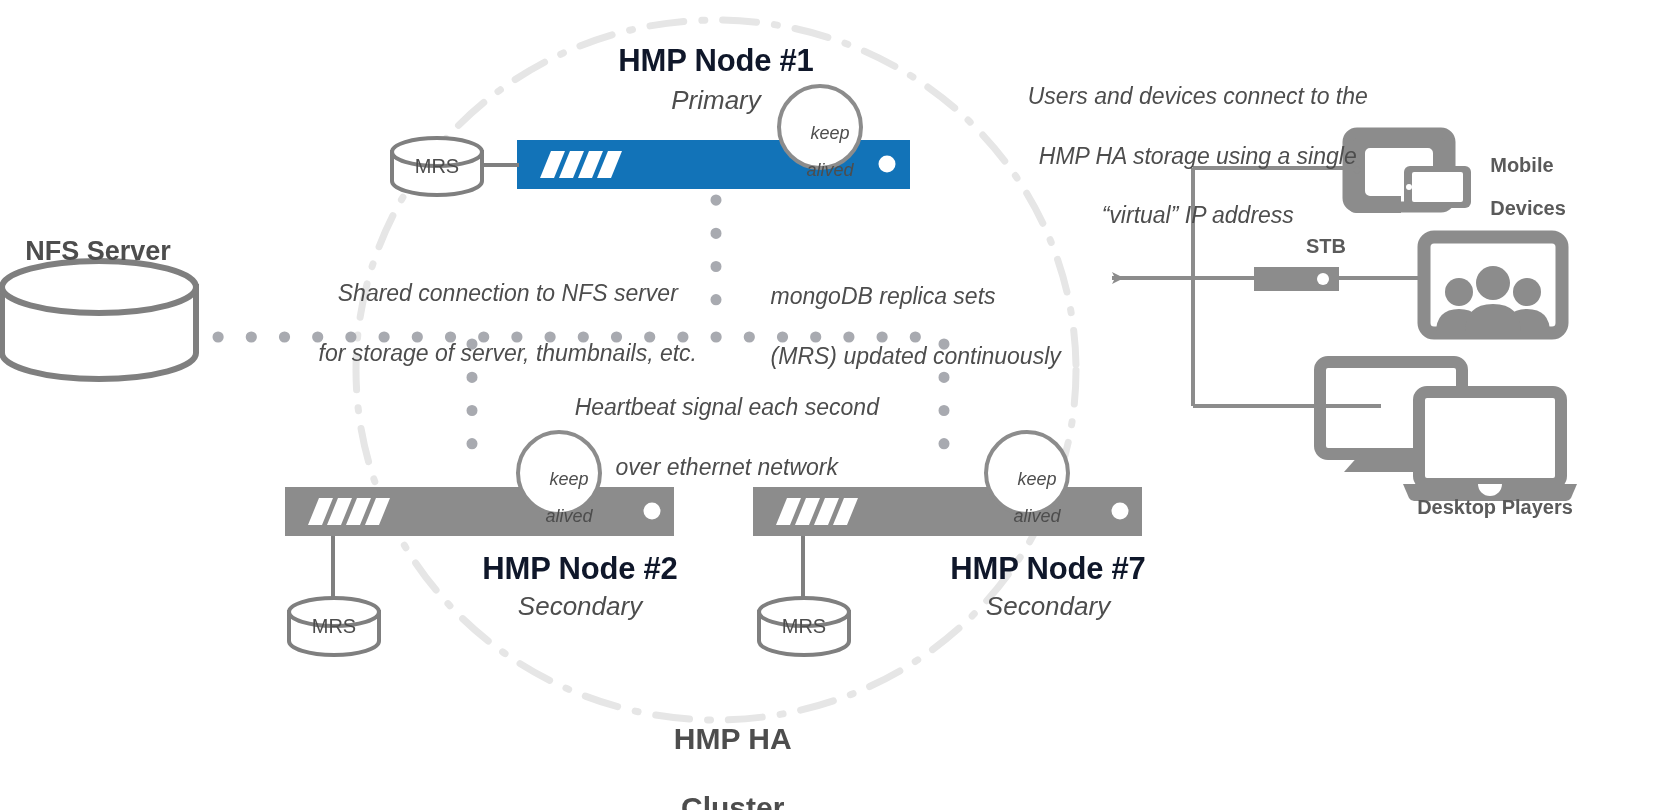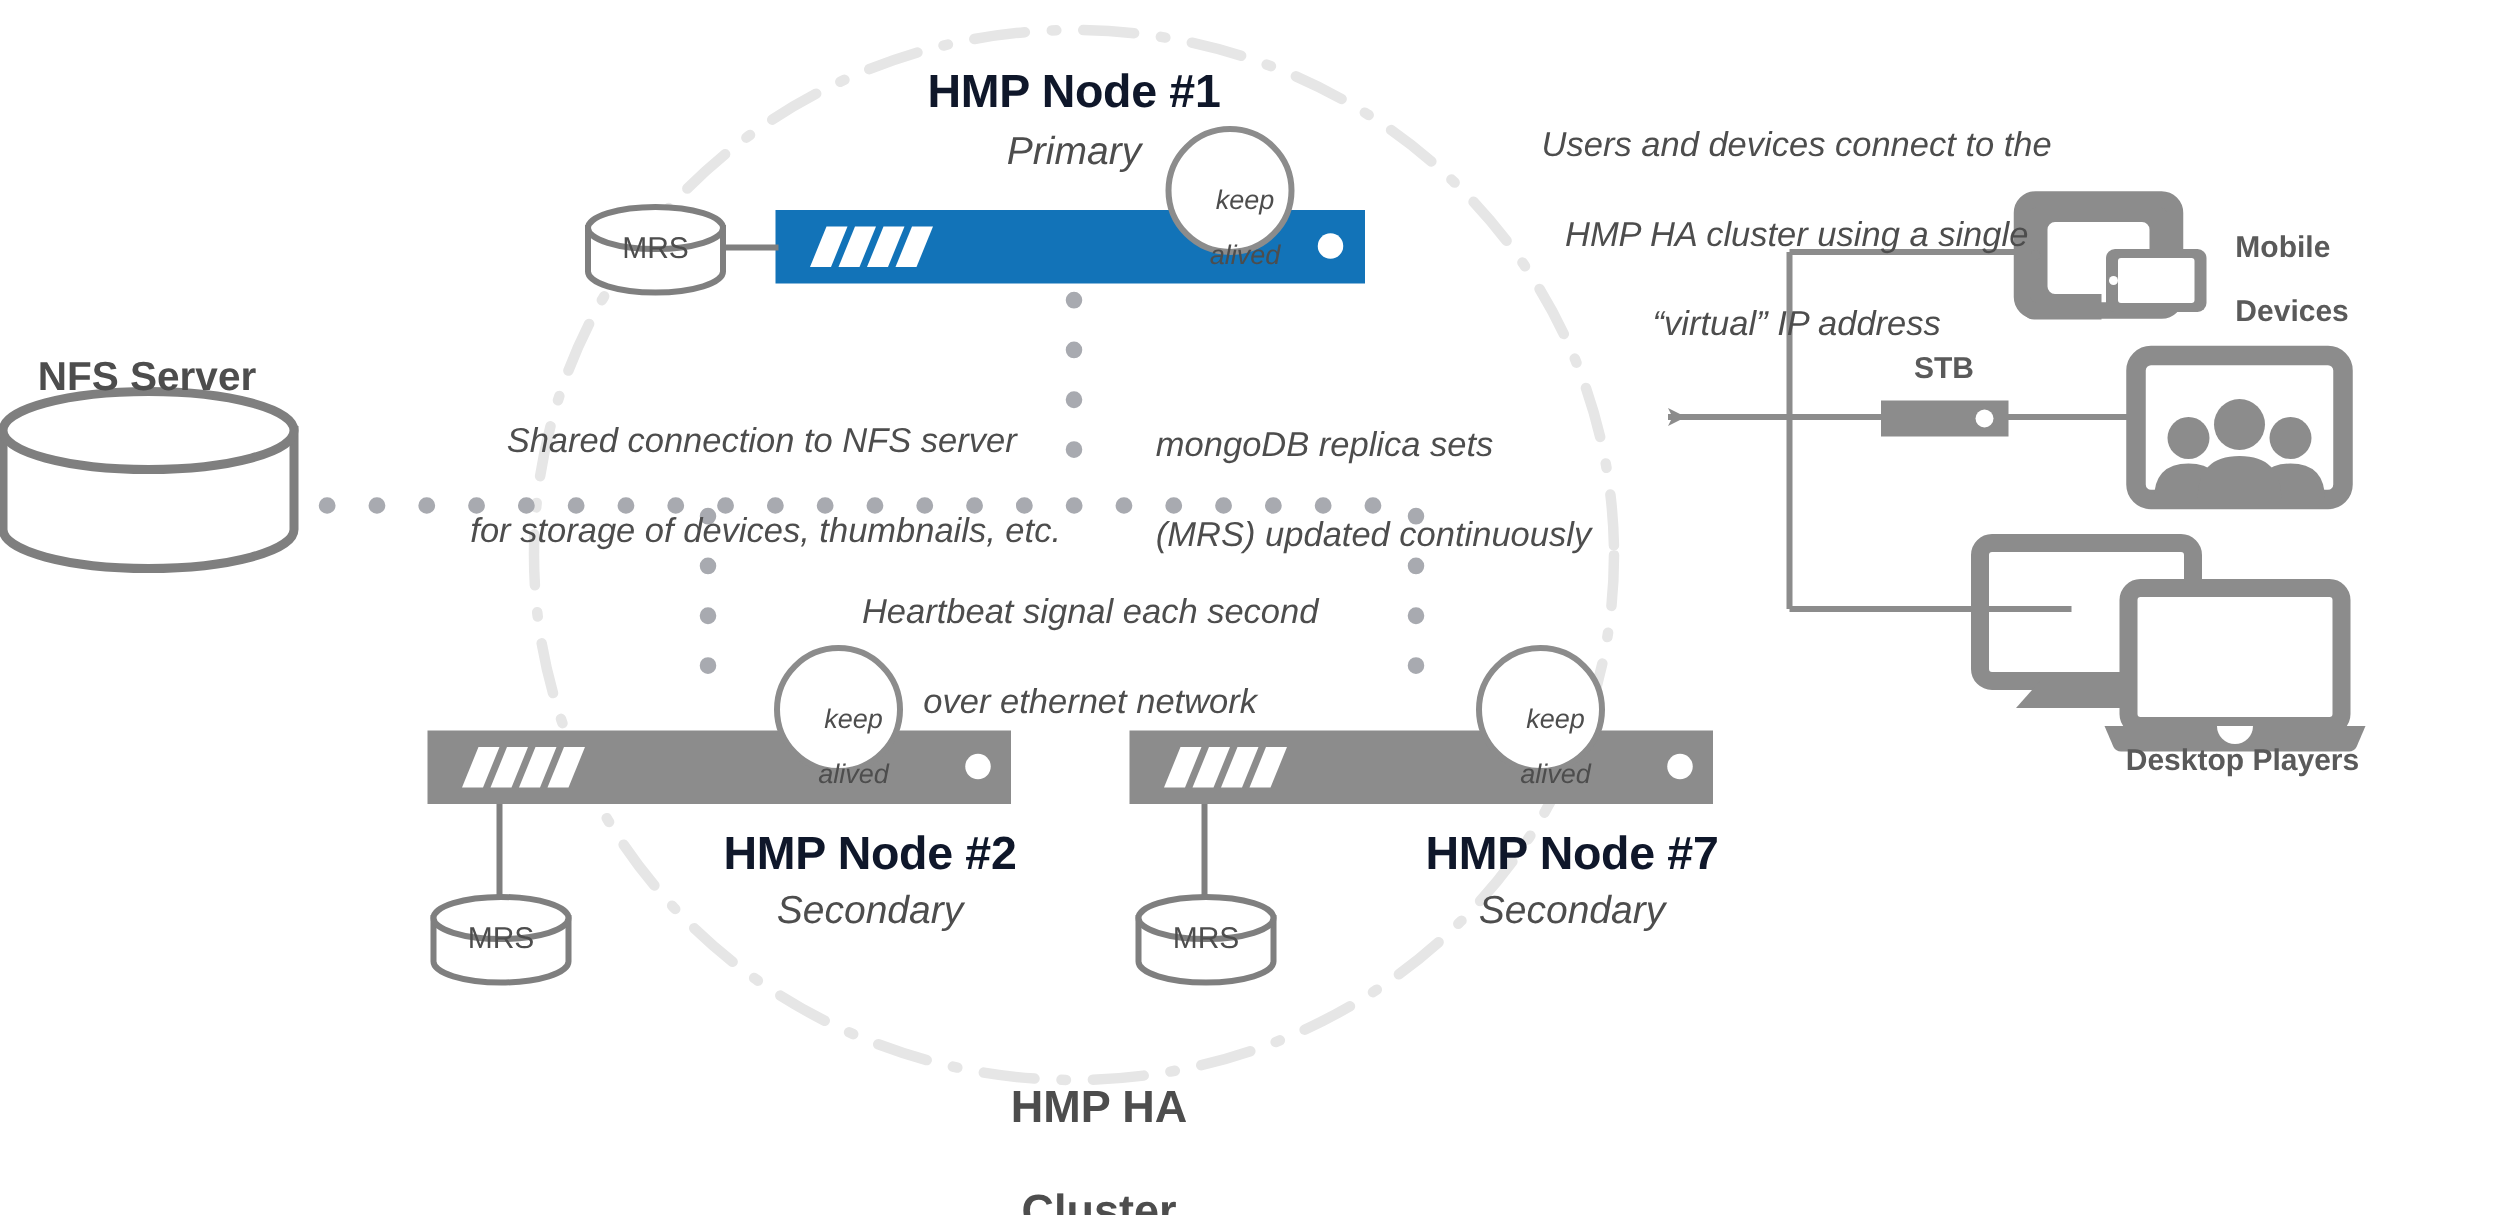--- a/index.html
+++ b/index.html
@@ -187,44 +187,44 @@
   <div class="lbl nodeTitle" style="left:843px;top:551px;width:410px;text-align:center;">HMP Node #7</div>
   <div class="lbl nodeSub" style="left:843px;top:591px;width:410px;text-align:center;">Secondary</div>
   <div class="lbl mrsTxt" style="left:759px;top:615px;width:90px;text-align:center;">MRS</div>
   <div class="lbl kaTxt" style="left:986px;top:452px;width:82px;">
     <span>keep</span><br>
     <span>alived</span>
   </div>
 
   <div class="lbl annot ctr" style="left:288px;top:249px;width:414px;">
     <span>Shared connection to NFS server</span><br>
-    <span>for storage of devices, thumbnails, etc.</span>
+    <span>for storage of server, thumbnails, etc.</span>
   </div>
 
   <div class="lbl annot" style="left:745px;top:252px;width:350px;">
     <span>mongoDB replica sets</span><br>
     <span>(MRS) updated continuously</span>
   </div>
 
   <div class="lbl annot ctr" style="left:505px;top:363px;width:418px;">
     <span>Heartbeat signal each second</span><br>
     <span>over ethernet network</span>
   </div>
 
   <div class="lbl annot ctr" style="left:985px;top:52px;width:400px;">
     <span>Users and devices connect to the</span><br>
-    <span>HMP HA cluster using a single</span><br>
+    <span>HMP HA storage using a single</span><br>
     <span>“virtual” IP address</span>
   </div>
 
   <div class="lbl devlbl" style="left:1468px;top:133px;width:196px;">
     <span>Mobile</span><br>
     <span>Devices</span>
   </div>
-  <div class="lbl devlbl" style="left:1246px;top:236px;width:100px;text-align:center;">STB</div>
+  <div class="lbl devlbl" style="left:1246px;top:236px;width:100px;text-align:right;">STB</div>
   <div class="lbl devlbl" style="left:1330px;top:497px;width:330px;text-align:center;">Desktop Players</div>
 
   <div class="lbl clusterLbl" style="left:566px;top:688px;width:300px;">
     <span>HMP HA</span><br>
     <span>Cluster</span>
   </div>
 
 </div>
 
 </body></html>

